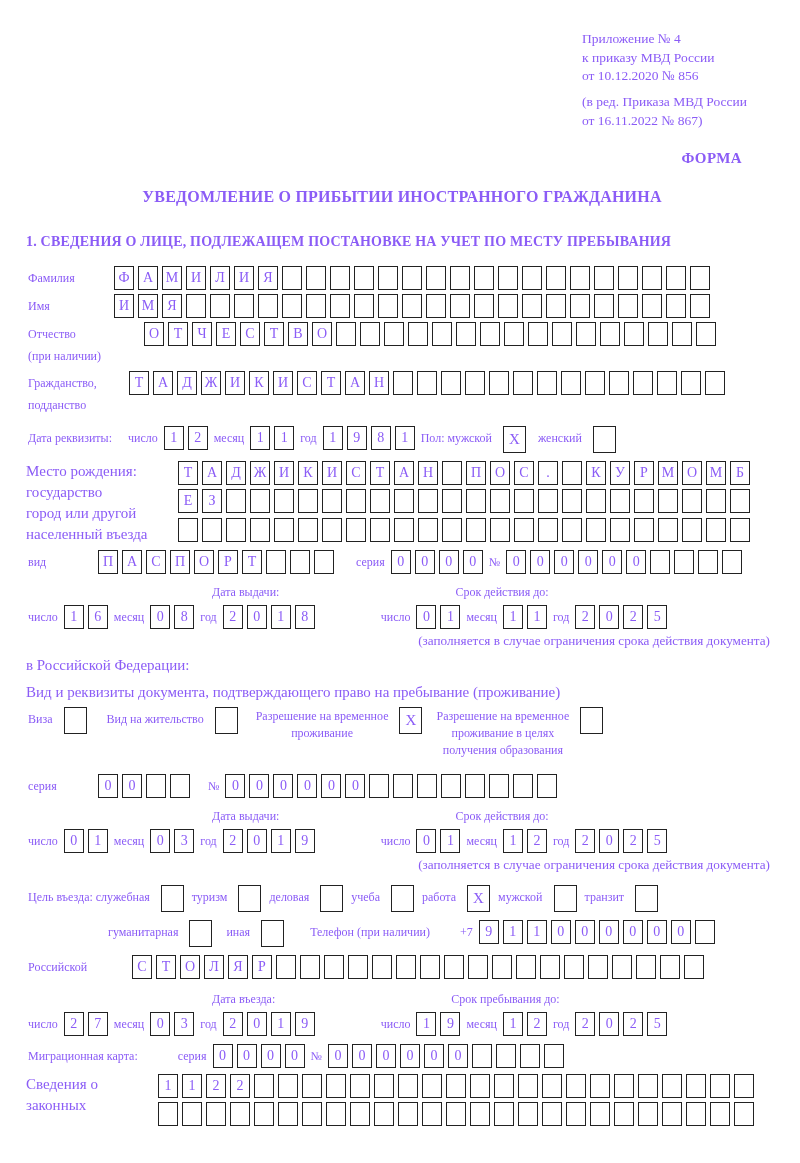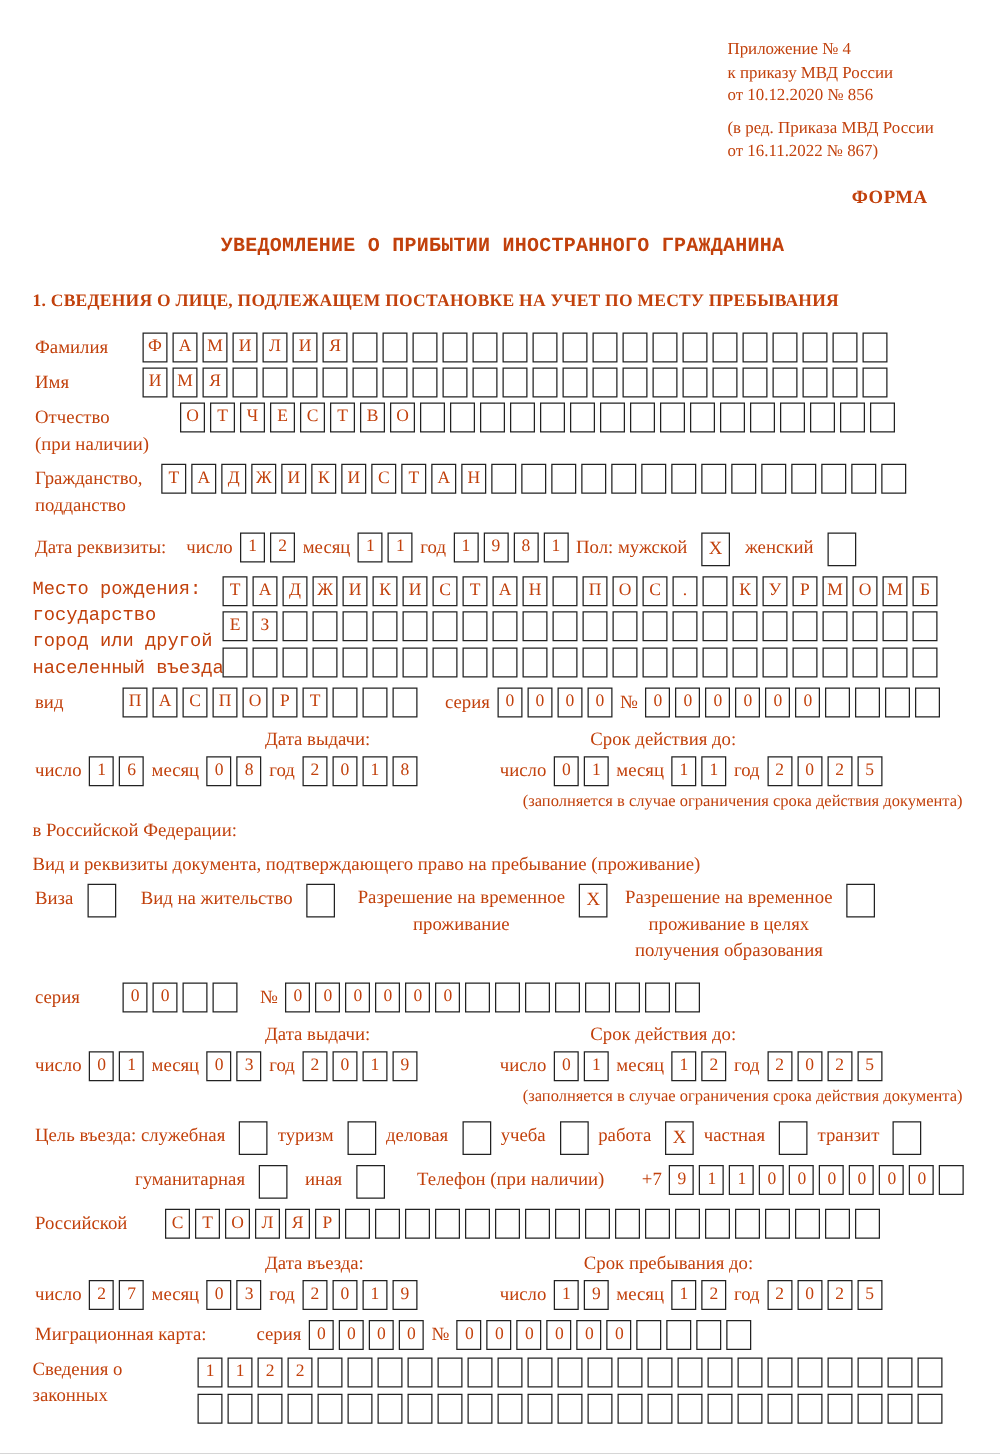--- a/index.html
+++ b/index.html
@@ -1,33 +1,33 @@
 <!DOCTYPE html>
 <html><head>
 <meta charset="utf-8">
 <style>
   html,body{margin:0;padding:0;background:#9a9a9a;}
   .page{
     width:800px;height:1163px;box-sizing:border-box;background:#ffffff;
     margin:0 auto;padding:30px 22px 16px 26px;position:relative;
-    font-family:"Liberation Serif","DejaVu Serif",serif;color:#c2410c;overflow:hidden;
+    font-family:"Liberation Serif","DejaVu Serif",serif;color:#8b5cf6;overflow:hidden;
   }
   
   .hdr{display:flex;justify-content:flex-end;}
   .hdr-block{width:196px;font-size:13.5px;line-height:1.38;text-align:left;}
   .hdr-block .g{margin-top:7px;}
   .forma{ text-align:right;font-weight:bold;font-size:15px;padding-right:36px;margin-top:20px;letter-spacing:.4px;}
   
-  .title{text-align:center;font-weight:bold;font-size:16px;line-height:1.55;margin-top:18px;letter-spacing:.2px;font-family:Liberation Mono, monospace;}
+  .title{text-align:center;font-weight:bold;font-size:16px;line-height:1.55;margin-top:18px;letter-spacing:.2px;}
   .blank{display:inline-block;width:54px;border-bottom:2px solid #1b1b1b;height:.95em;margin-left:10px;vertical-align:baseline;}
   .sec{font-weight:bold;font-size:14px;margin-top:24px;margin-bottom:16px;letter-spacing:.2px;}
   
   #form-body{margin-top:4px;}
   .frow{display:flex;align-items:flex-start;margin-top:4px;white-space:nowrap;}
-  .lbl{font-size:15px;margin-right:6px;margin-left:2px;flex:none;line-height:22px;padding-top:1px;}
+  .lbl{font-size:12px;margin-right:6px;margin-left:2px;flex:none;line-height:22px;padding-top:1px;}
   .lbl.cl{text-align:center;line-height:1.42;}
   .lblcol{font-size:15px;line-height:21px;flex:none;}
   .cell{
     display:inline-block;flex:none;box-sizing:border-box;width:20px;height:24px;
     border:1.6px solid #222;margin-right:4px;text-align:center;font-size:14px;
     line-height:21px;font-weight:normal;background:#fff;
   }
   .cellrow{display:flex;margin-bottom:4.5px;white-space:nowrap;}
   .chk{
     display:inline-block;flex:none;box-sizing:border-box;width:23px;height:27px;
@@ -195,21 +195,21 @@
         <span class="cell">9</span>
         <span class="cell">8</span>
         <span class="cell">1</span>
         <span class="lbl">Пол: мужской</span>
         <span class="chk">X</span>
         <span class="gap" style="width: 10px;"></span>
         <span class="lbl">женский</span>
         <span class="chk"></span>
       </div>
       <div class="frow" style="margin-top: 8px;">
-        <div class="lblcol" style="width: 152px; font-family: Liberation Mono, monospace;">
+        <div class="lblcol" style="width: 152px;">
           <div>Место рождения:</div>
           <div>государство</div>
           <div>город или другой</div>
           <div>населенный въезда</div>
         </div>
         <div>
           <div class="cellrow">
             <span class="cell">Т</span>
             <span class="cell">А</span>
             <span class="cell">Д</span>
@@ -433,21 +433,21 @@
         <span class="gap" style="width: 6px;"></span>
         <span class="lbl">деловая</span>
         <span class="chk"></span>
         <span class="gap" style="width: 6px;"></span>
         <span class="lbl">учеба</span>
         <span class="chk"></span>
         <span class="gap" style="width: 6px;"></span>
         <span class="lbl">работа</span>
         <span class="chk">X</span>
         <span class="gap" style="width: 6px;"></span>
-        <span class="lbl">частная</span>
+        <span class="lbl">мужской</span>
         <span class="chk"></span>
         <span class="gap" style="width: 6px;"></span>
         <span class="lbl">транзит</span>
         <span class="chk"></span>
       </div>
       <div class="frow" style="margin-top: 8px; margin-left: 80px;">
         <span class="lbl">гуманитарная</span>
         <span class="chk"></span>
         <span class="gap" style="width: 12px;"></span>
         <span class="lbl">иная</span>

